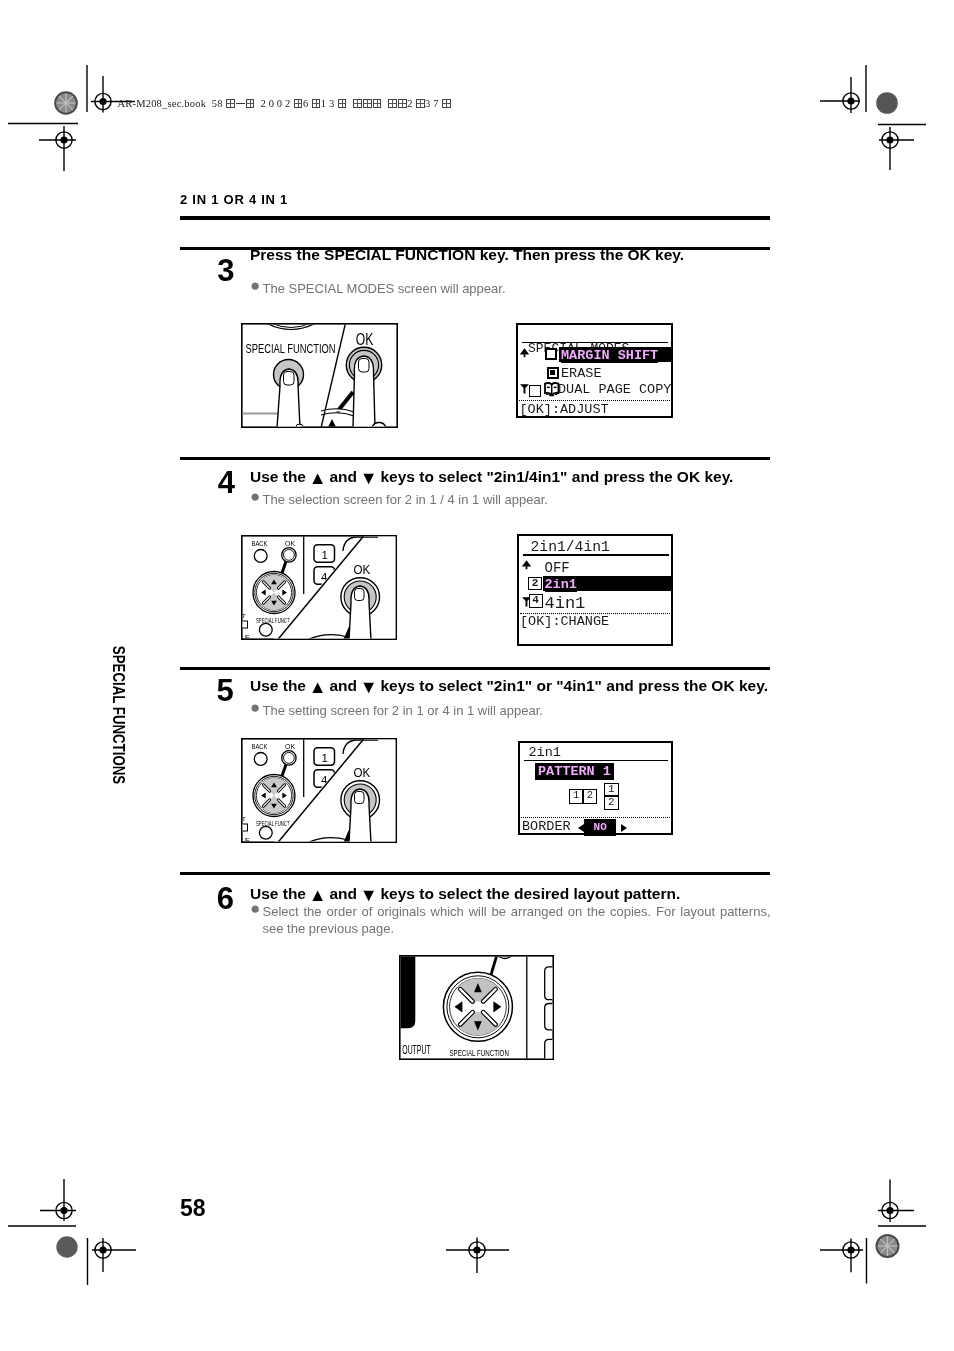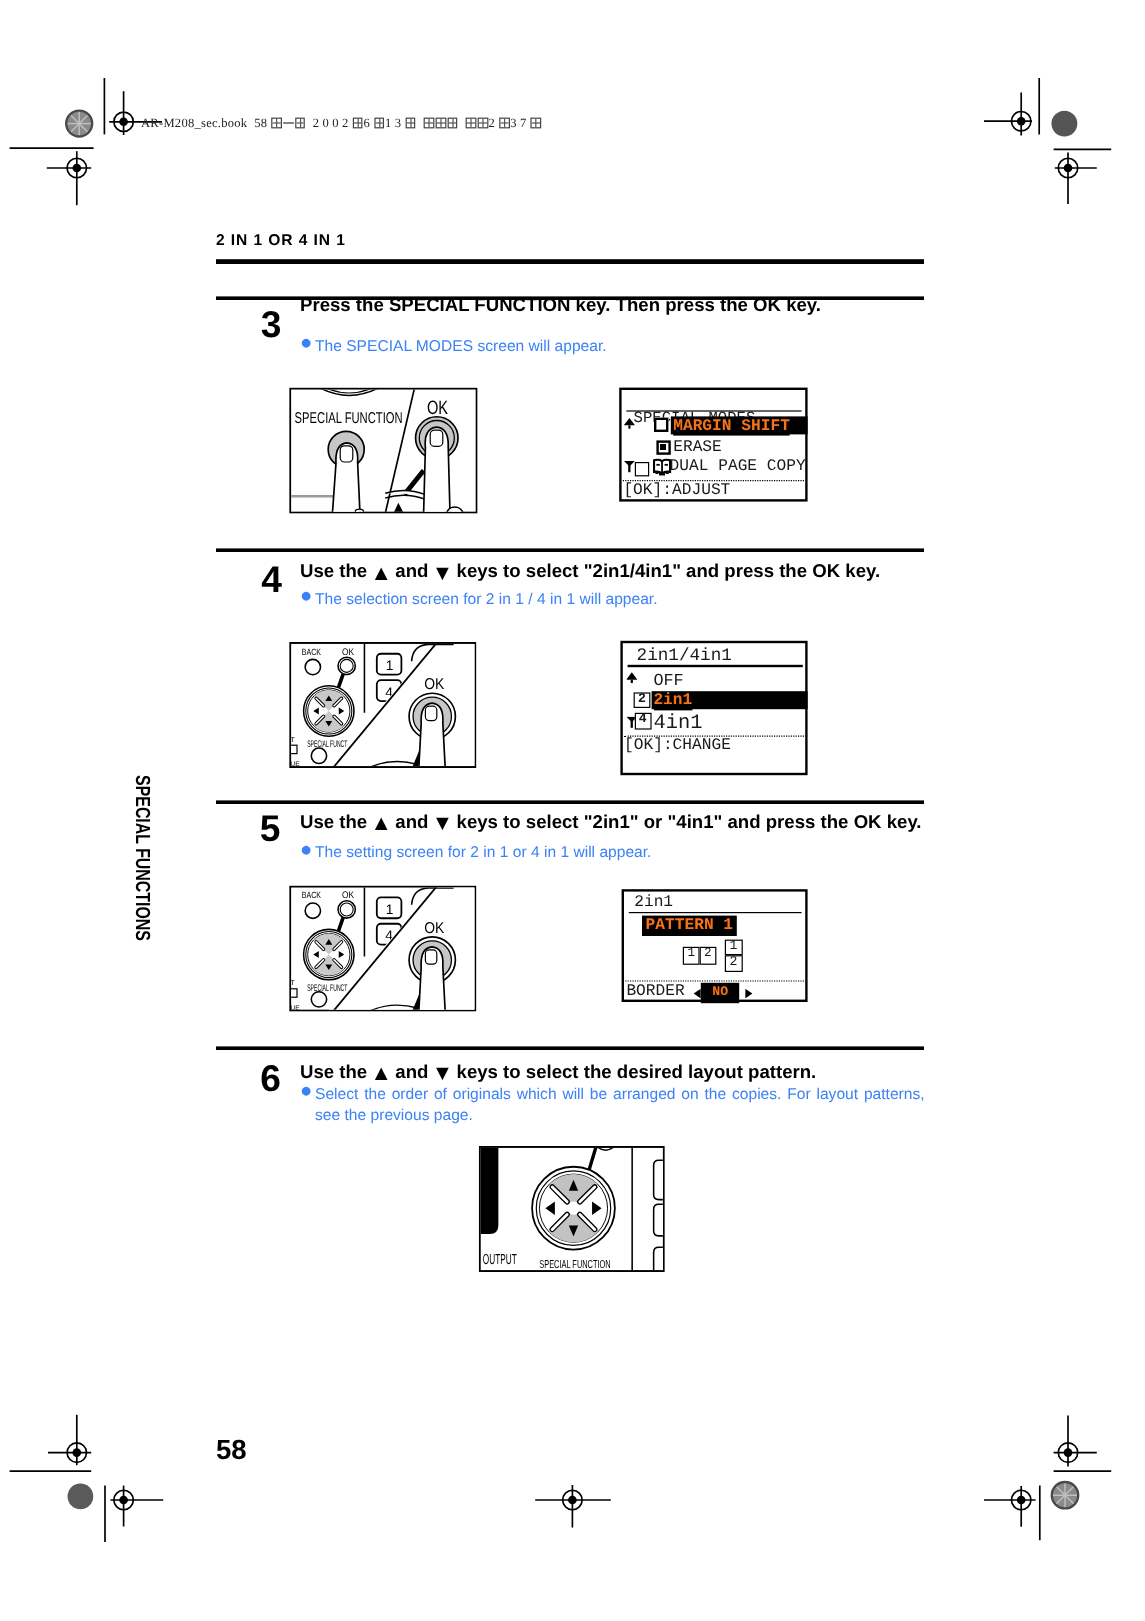--- a/index.html
+++ b/index.html
@@ -12,26 +12,26 @@
   .k{display:inline-block;width:8.6px;height:8.6px;border:0.8px solid #444;vertical-align:-1px;
      margin:0 0.6px;box-sizing:border-box;position:relative;overflow:hidden;}
   .k:before{content:"";position:absolute;left:0;top:45%;width:100%;height:0.8px;background:#555;}
   .k:after{content:"";position:absolute;left:45%;top:0;width:0.8px;height:100%;background:#555;}
   .kd{display:inline-block;width:8.6px;height:8.6px;vertical-align:-1px;margin:0 0.6px;position:relative;}
   .kd:before{content:"";position:absolute;left:0;top:48%;width:100%;height:1px;background:#333;}
   .seclabel{position:absolute;left:180px;top:191.5px;font-size:13px;font-weight:bold;letter-spacing:0.75px;}
   .stepnum{position:absolute;font-size:31px;font-weight:bold;line-height:21px;}
   .stephead{position:absolute;left:250px;font-size:15.5px;font-weight:bold;white-space:nowrap;line-height:15px;}
   .tri{font-size:18px;vertical-align:-2px;margin:0 -1.5px;}
-  .bullet{position:absolute;left:250px;font-size:13px;line-height:17.5px;color:#3b82f6;padding-left:12.5px;}
+  .bullet{position:absolute;left:250px;font-size:13px;line-height:17.5px;color:#737373;padding-left:12.5px;}
   .bullet .dot{font-size:17px;vertical-align:1.5px;display:inline-block;width:12.5px;margin-left:-12.5px;}
   .lcd{position:absolute;border:2px solid #000;background:#fff;box-sizing:border-box;
        font-family:"Liberation Mono",monospace;color:#1a1a1a;}
   .lcd .t{position:absolute;white-space:nowrap;}
-  .inv{background:#000;color:#f97316;font-weight:bold;}
+  .inv{background:#000;color:#f0abfc;font-weight:bold;}
   .sidebar{position:absolute;left:117.5px;top:715px;font-size:17px;font-weight:bold;letter-spacing:0px;
            transform:translate(-50%,-50%) rotate(90deg) scaleX(0.78);transform-origin:center;white-space:nowrap;}
   .pageno{position:absolute;left:180px;top:1176px;font-size:23px;font-weight:bold;line-height:17px;}
 </style>
 </head>
 <body>
 
 <svg class="abs" style="left:0;top:0" width="954" height="1351" viewBox="0 0 954 1351">
   <g stroke="#000" stroke-width="1.4" fill="none">
 

